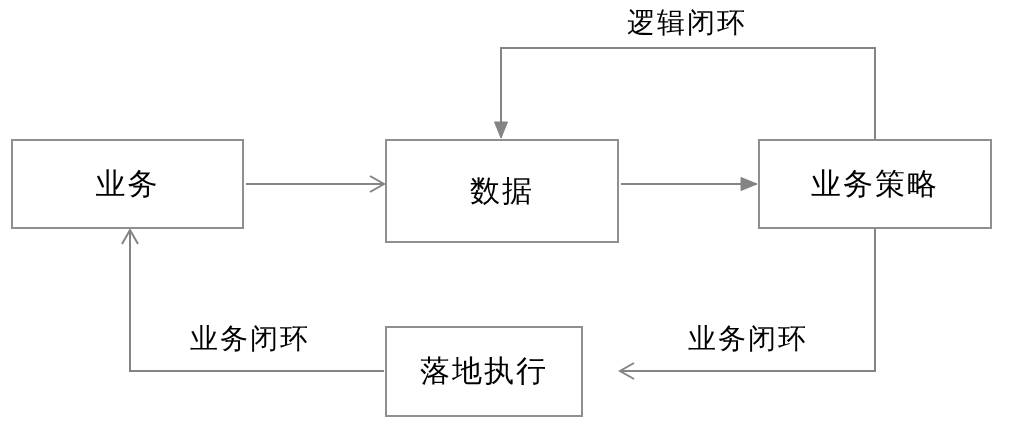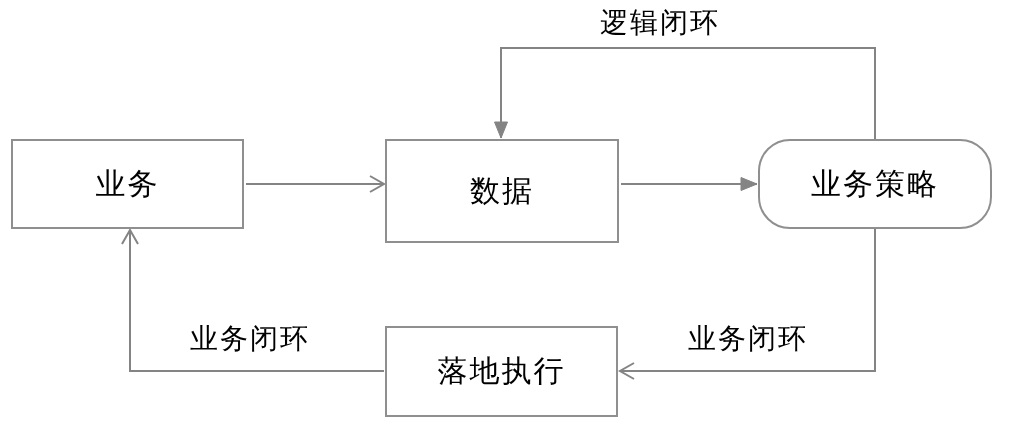--- a/index.html
+++ b/index.html
@@ -70,24 +70,24 @@
       <polyline points="875,229 875,371 620,371" marker-end="url(#arrow-open)"></polyline>
       <polyline points="384,371 130,371 130,230" marker-end="url(#arrow-open)"></polyline>
     </svg>
 
   <div class="node" style="left: 11px; top: 139px; width: 233px; height: 90px;">
     <span>业务</span>
   </div>
   <div class="node" style="left: 385px; top: 139px; width: 234px; height: 104px;">
     <span>数据</span>
   </div>
-  <div class="node" style="left: 758px; top: 139px; width: 234px; height: 90px; border-radius: 32px;">
+  <div class="node" style="left: 758px; top: 139px; width: 234px; height: 90px;">
     <span>业务策略</span>
   </div>
-  <div class="node" style="left: 385px; top: 326px; width: 233px; height: 91px;">
+  <div class="node" style="left: 385px; top: 326px; width: 198px; height: 91px;">
     <span>落地执行</span>
   </div>
 
-  <div class="float-label" style="left: 660px; top: 23px; transform: translate(-50%, -50%);">逻辑闭环</div>
+  <div class="float-label" style="left: 687px; top: 23px; transform: translate(-50%, -50%);">逻辑闭环</div>
   <div class="float-label" style="left: 250px; top: 339px; transform: translate(-50%, -50%);">业务闭环</div>
   <div class="float-label" style="left: 748px; top: 339px; transform: translate(-50%, -50%);">业务闭环</div>
 
 </div>
 
 </body></html>

